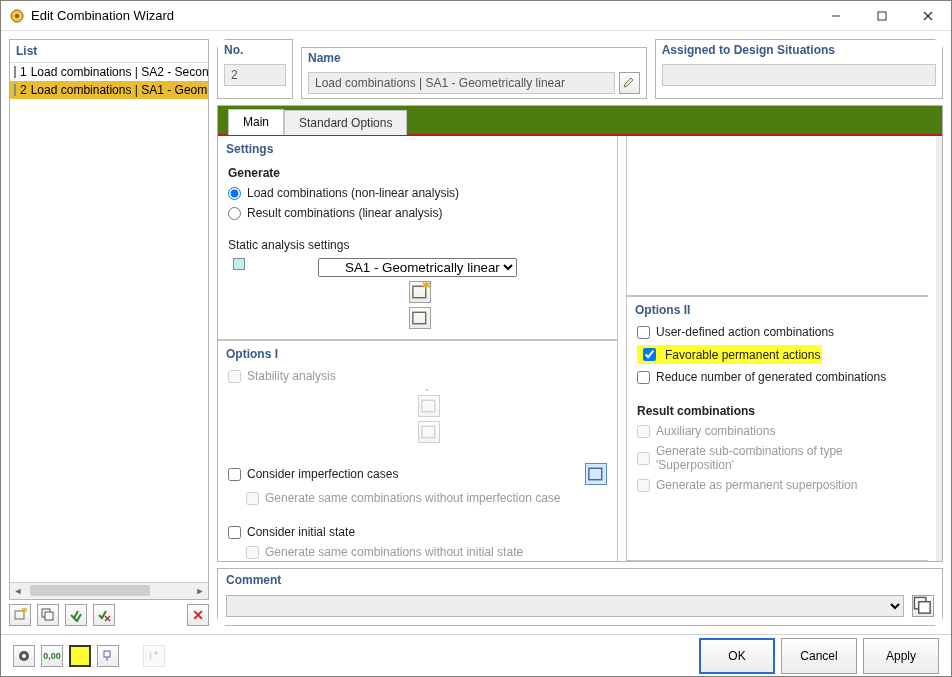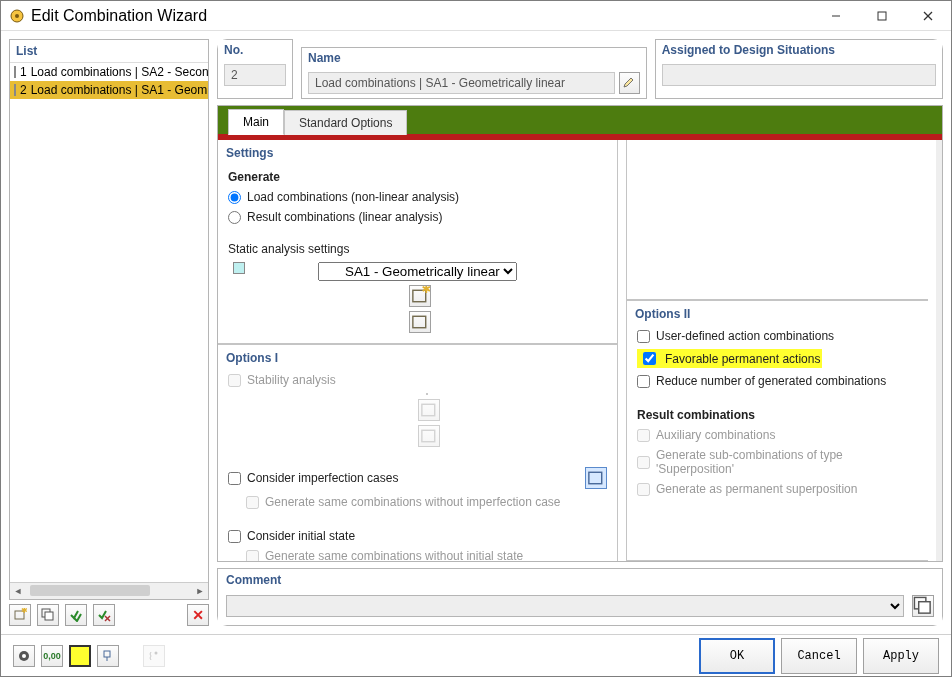--- a/index.html
+++ b/index.html
@@ -1,20 +1,20 @@
 <!DOCTYPE html>
 <html><head>
 <meta charset="utf-8">
 <style>
   * { box-sizing: border-box; font-family: "Segoe UI", Tahoma, sans-serif; }
   html, body { margin:0; padding:0; background:#fff; }
   .window { width:952px; height:677px; border:1px solid #7d7d7d; background:#fff; display:flex; flex-direction:column; }
   .titlebar { height:30px; display:flex; align-items:center; padding:0 0 0 8px; border-bottom:1px solid #e0e0e0; }
   .titlebar .icon { width:16px; height:16px; margin-right:6px; }
-  .titlebar .title { font-size:16px; color:#000; flex:1; }
+  .titlebar .title { font-size:13px; color:#000; flex:1; }
   .win-btns { display:flex; height:100%; }
   .win-btn { width:46px; display:flex; align-items:center; justify-content:center; font-size:13px; color:#333; }
   .body { flex:1; display:flex; padding:8px; gap:8px; background:#fff; overflow:hidden; }
   .left-col { width:200px; display:flex; flex-direction:column; }
   .list-box { flex:1; border:1px solid #b5b5b5; background:#fff; display:flex; flex-direction:column; overflow:hidden; }
   .list-head { font-size:12px; font-weight:bold; color:#3a5a8a; padding:4px 6px; border-bottom:1px solid #ddd; }
   .list-body { flex:1; overflow:hidden; position:relative; }
   .list-item { display:flex; align-items:center; font-size:12px; padding:2px 4px; white-space:nowrap; overflow:hidden; }
   .list-item .swatch { width:12px; height:12px; border:1px solid #888; margin-right:4px; }
   .list-item .num { width:16px; text-align:right; margin-right:4px; }
@@ -33,38 +33,38 @@
   .fbox .fval { padding:4px 6px; display:flex; align-items:center; gap:4px; }
   .fbox input[type=text] { border:1px solid #c8c8c8; background:#eeeeee; font-size:12px; padding:3px 6px; color:#555; width:100%; }
   .fbox.no { width:76px; }
   .fbox.name { flex:1.2;margin-top:8px; }
   .fbox.assign { flex:1; }
   .name-input-wrap { display:flex; gap:4px; width:100%; }
   .content-area { flex:1; border:1px solid #b5b5b5; background:#e6e6e6; display:flex; flex-direction:column; overflow:hidden; }
   .tabs-row { display:flex; align-items:flex-end; height:28px; padding-left:10px; padding-top:6px; background:#4d7c0f; }
   .tab { font-size:12px; padding:5px 14px; background:#f0f0f0; border:1px solid #c4c4c4; border-bottom:none; margin-right:0px; position:relative; top:1px; color:#333; }
   .tab.active { background:#fff; color:#000; border-bottom:1px solid #fff; z-index:2; }
-  .tab-body { flex:1; background:#fff; border-top:6px solid #b91c1c; margin:0; display:flex; gap:10px; padding:0; overflow:hidden; }
+  .tab-body { flex:1; background:#fff; border-top:2px solid #b91c1c; margin:0; display:flex; gap:10px; padding:0; overflow:hidden; }
   .sec { border:1px solid #c4c4c4; background:#fff; display:flex; flex-direction:column; margin:0; }
   .sec > .shdr { font-size:12px; font-weight:bold; color:#3a5a8a; padding:6px 8px 4px 8px; }
   .sec-body { padding:4px 10px 10px 10px; display:flex; flex-direction:column; gap:6px; font-size:12px; color:#222; }
   .subhdr { font-weight:bold; color:#222; margin-top:2px; }
   .radio-row, .chk-row { display:flex; align-items:center; gap:6px; }
   .radio-row input, .chk-row input { margin:0; }
   .disabled { color:#9a9a9a; }
   .combo-wrap { position:relative; display:flex; align-items:center; gap:4px;flex-direction:column; }
   .mini-btn { width:22px; height:22px; border:1px solid #a0a0a0; background:linear-gradient(#fdfdfd,#ececec); display:flex; align-items:center; justify-content:center; margin-left:4px; }
   .mini-btn.disabled { opacity:0.5; }
   .gray-bar { height:22px; background:#eeeeee; border:1px solid #c8c8c8; display:flex; align-items:center; }
   .indent { margin-left:18px; }
   .highlight { background:#ffff2f; padding:0 2px; display:inline-flex; align-items:center; gap:6px; }
   .comment-row { border:1px solid #b5b5b5; background:#fff; display:flex; flex-direction:column; }
   .bottom-bar { height:42px; border-top:1px solid #d0d0d0; display:flex; align-items:center; padding:0 12px; gap:6px; background:#fff; }
   .bottom-bar .spacer { flex:1; }
-  .btn { width:76px; height:36px; font-size:12px; border:1px solid #a0a0a0; background:linear-gradient(#fdfdfd,#ececec); display:flex; align-items:center; justify-content:center;font-family:Liberation Mono, monospace; }
+  .btn { width:76px; height:36px; font-size:12px; border:1px solid #a0a0a0; background:linear-gradient(#fdfdfd,#ececec); display:flex; align-items:center; justify-content:center; }
   .btn.primary { border:2px solid #2a6acc; }
   .v-scroll-outer { width:6px; background:#eee; }
   .stack { display:flex; flex-direction:column; gap:0; flex:1; }
   .stack .sec { border-left:none; border-right:none; border-top:none; }
   .stack .sec:first-child { border-top:none; }
   .panel-wrap { display:flex; flex:1; gap:8px; overflow:hidden; }
   svg { display:block; }
 </style>
 </head>
 <body>

